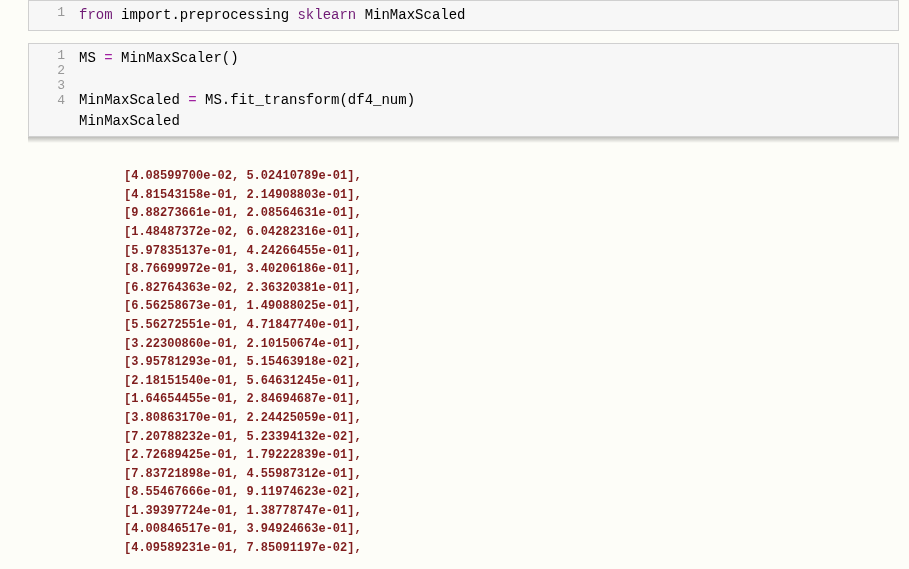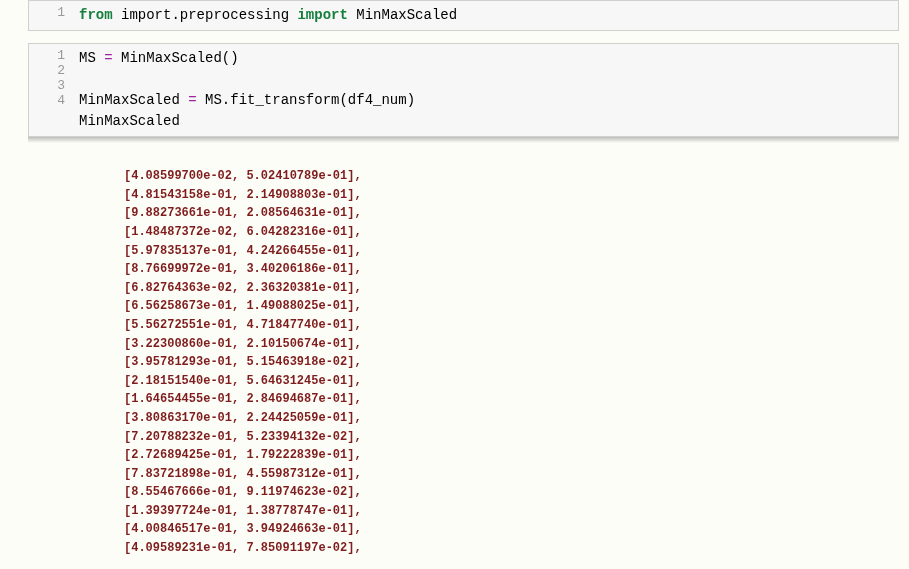--- a/index.html
+++ b/index.html
@@ -35,21 +35,21 @@
     user-select: none;
     font-size: 13px;
   }
   .code {
     padding: 4px 6px;
     white-space: pre;
     line-height: 1.5;
     background: #f7f7f7;
     flex: 1;
   }
-  .kw { color: #15803d; font-weight: bold; }
+  .kw { color: #701a75; font-weight: normal; }
   .op { color: #a020a0; }
   .shadow {
     height: 6px;
     background: linear-gradient(to bottom, rgba(0,0,0,0.25), rgba(0,0,0,0));
     margin-top: -12px;
     margin-bottom: 0;
   }
   .output {
     padding-left: 96px;
     white-space: pre;
@@ -68,33 +68,33 @@
 </head>
 <body>
 
 <div class="notebook">
 
   <div class="cell">
     <div class="cell-input">
       <div class="gutter">
         <div>1</div>
       </div>
-      <div class="code"><span class="kw">from</span><span> import.preprocessing </span><span class="kw">import</span><span> MinMaxScaled</span></div>
+      <div class="code"><span class="kw">from</span><span> import.preprocessing </span><span class="kw">sklearn</span><span> MinMaxScaled</span></div>
     </div>
   </div>
 
   <div class="cell">
     <div class="cell-input">
       <div class="gutter">
         <div>1</div>
         <div>2</div>
         <div>3</div>
         <div>4</div>
       </div>
-      <div class="code"><span>MS </span><span class="op">=</span><span> MinMaxScaled()</span>
+      <div class="code"><span>MS </span><span class="op">=</span><span> MinMaxScaler()</span>
 <span> </span>
 <span>MinMaxScaled </span><span class="op">=</span><span> MS.fit_transform(df4_num)</span>
 <span>MinMaxScaled</span></div>
     </div>
   </div>
 
   <div class="shadow"></div>
 
   <div class="output">
     <div class="cut-top" id="output-lines">[4.08599700e-02, 5.02410789e-01],

